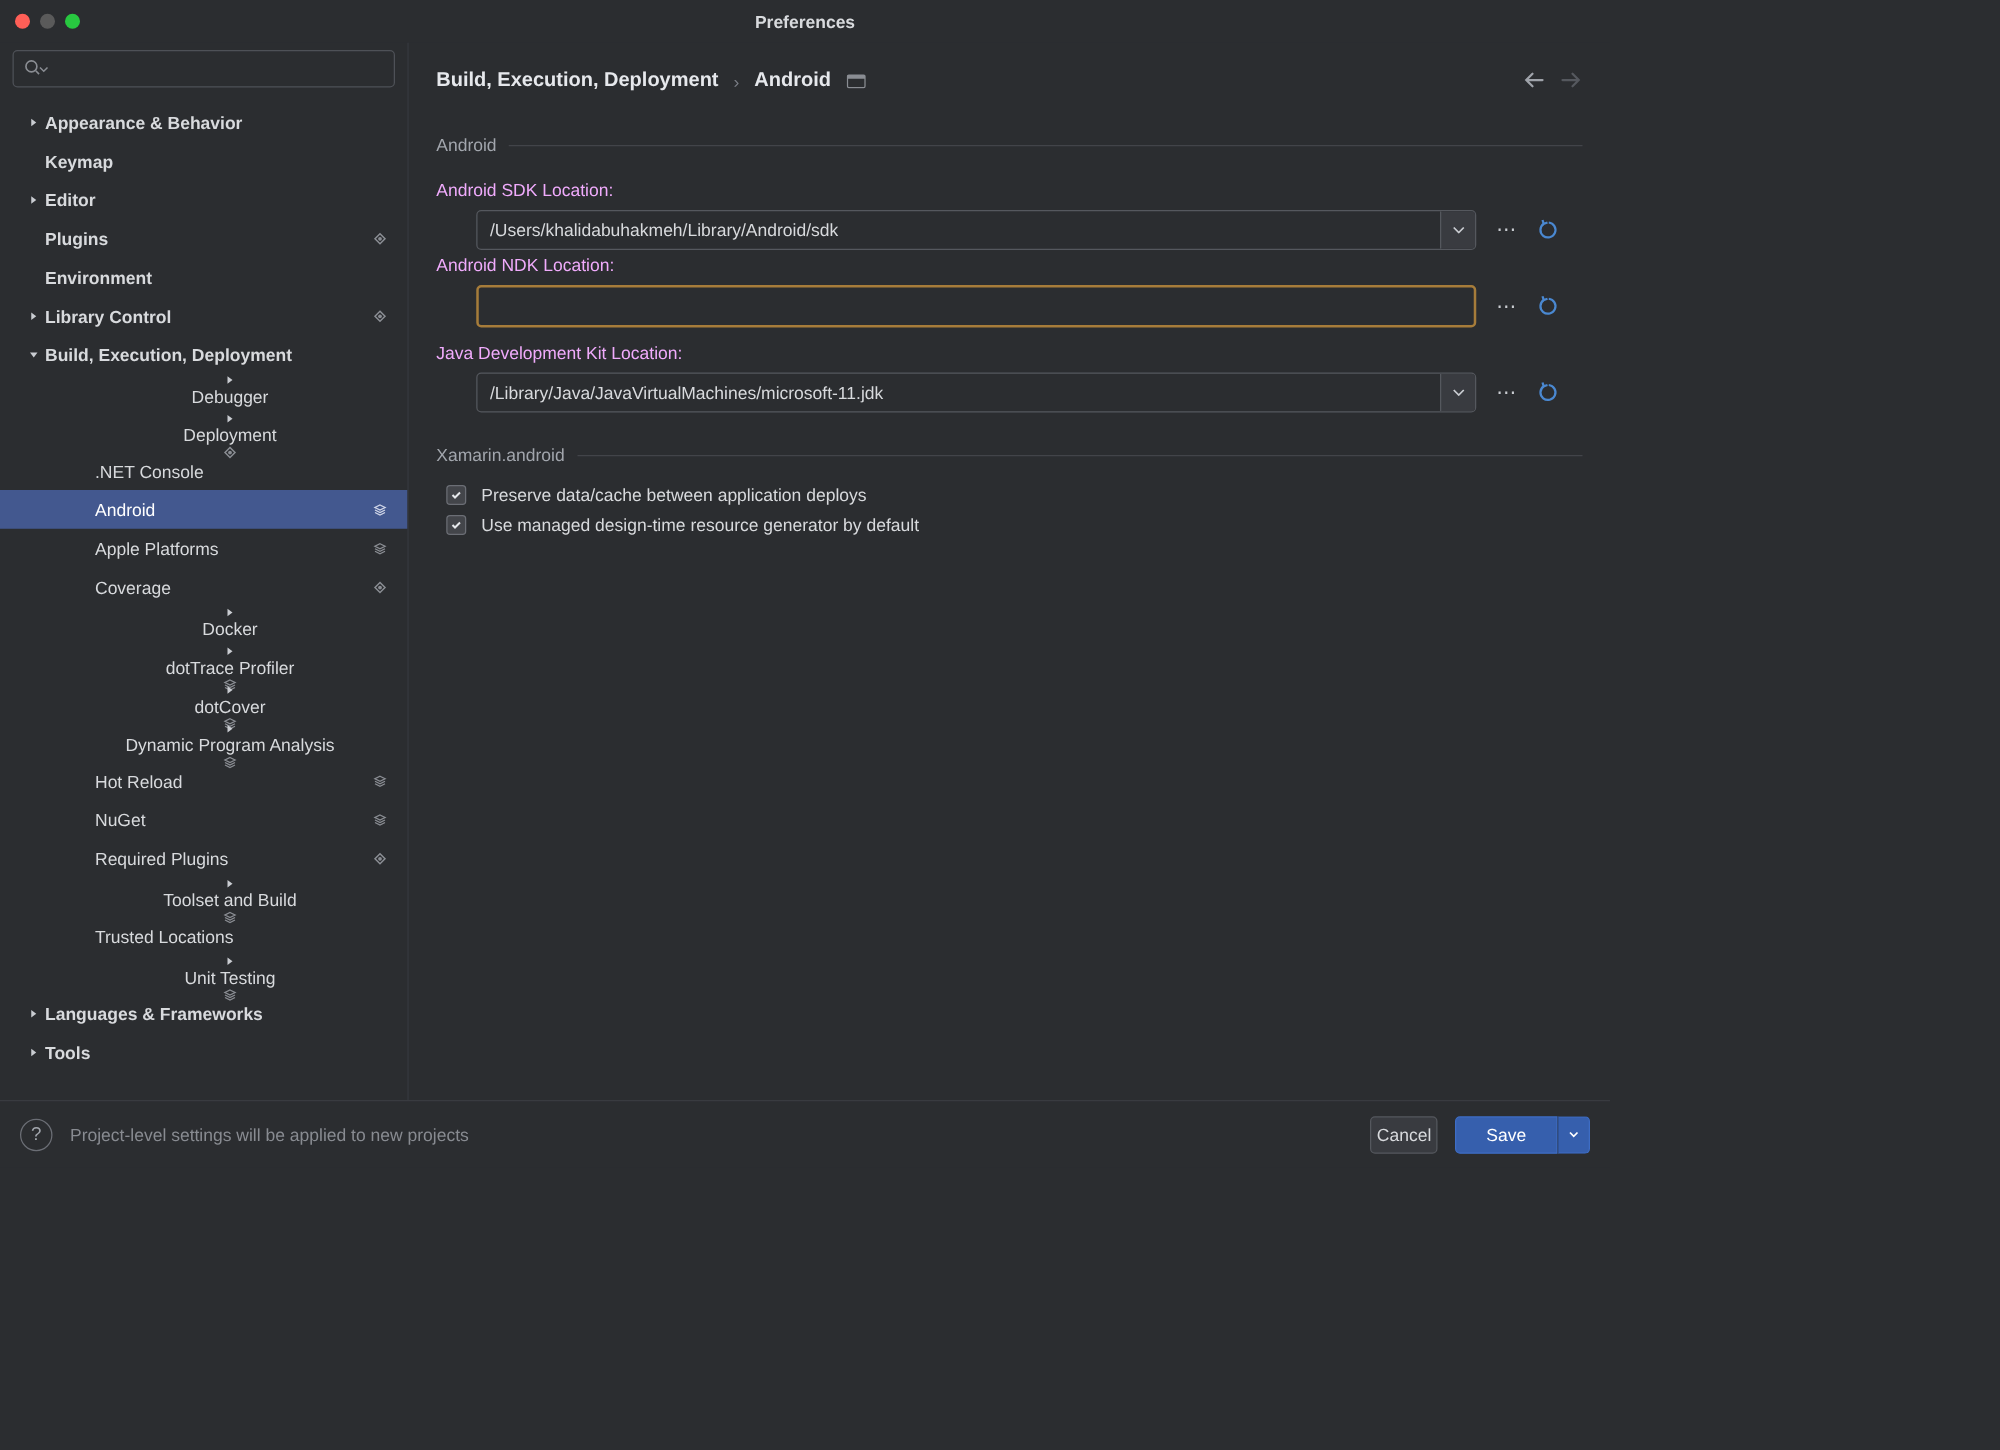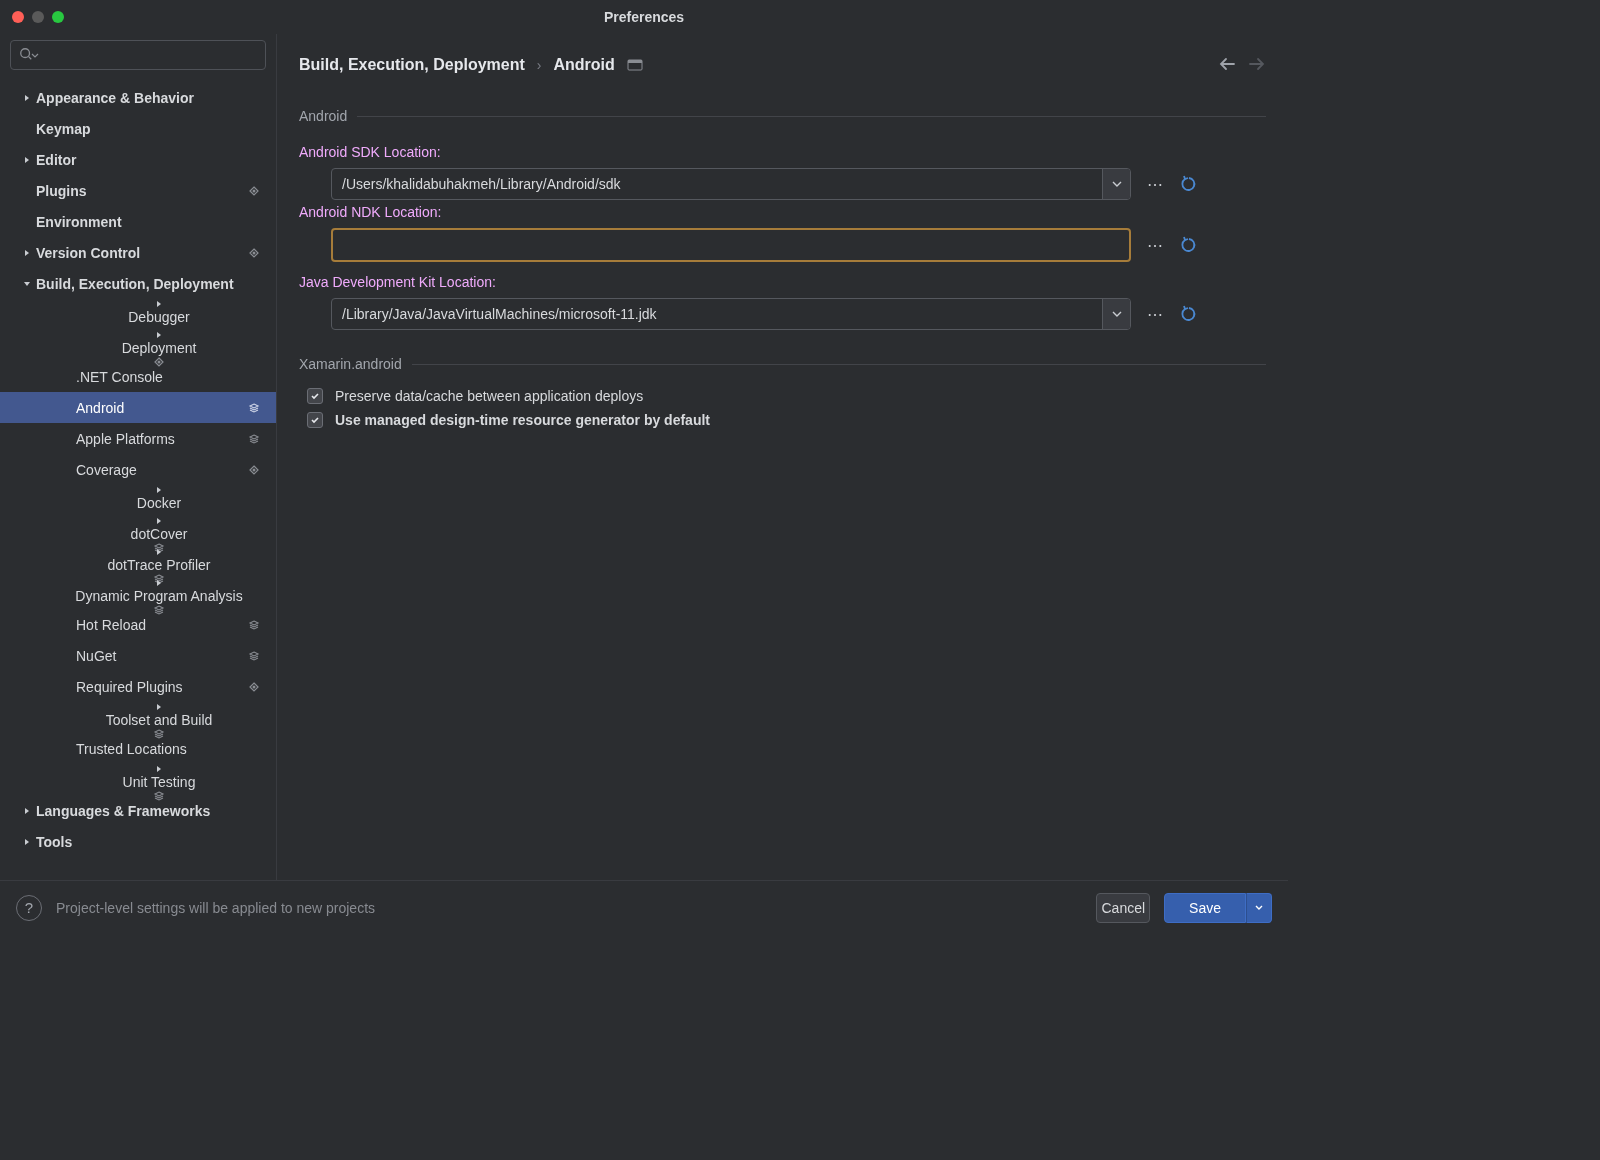--- a/index.html
+++ b/index.html
@@ -41,21 +41,21 @@
       font-weight: 600;
       color: #d8dadd;
       font-size: 14px;
     }
     .main {
       display: flex;
       flex: 1;
       min-height: 0;
     }
     .sidebar {
-      width: 277px;
+      width: 327px;
       background: #2b2d30;
       border-right: 1px solid #393b40;
       display: flex;
       flex-direction: column;
     }
     .search-wrap {
       padding: 6px 10px 8px 10px;
     }
     .search-box {
       display: flex;
@@ -364,21 +364,21 @@
           <span class="chev"></span>
           <span class="label">Environment</span>
           <span class="indicator"></span>
         </div>
         <div class="tree-item depth-0 bold">
           <span class="chev">
             <svg width="10" height="10" viewBox="0 0 10 10">
               <path d="M3 2 L7 5 L3 8" fill="#c9ccd1"></path>
             </svg>
           </span>
-          <span class="label">Version Control</span>
+          <span class="label">Library Control</span>
           <span class="indicator">
             <svg width="12" height="12" viewBox="0 0 12 12">
               <path d="M6 2 L10 6 L6 10 L2 6 Z" fill="none" stroke="currentColor" stroke-width="1.2"></path>
               <circle cx="6" cy="6" r="1.5" fill="currentColor"></circle>
             </svg>
           </span>
         </div>
         <div class="tree-item depth-0 bold">
           <span class="chev">
             <svg width="10" height="10" viewBox="0 0 10 10">
@@ -452,34 +452,34 @@
           </span>
           <span class="label">Docker</span>
           <span class="indicator"></span>
         </div>
         <div class="tree-item depth-1">
           <span class="chev">
             <svg width="10" height="10" viewBox="0 0 10 10">
               <path d="M3 2 L7 5 L3 8" fill="#c9ccd1"></path>
             </svg>
           </span>
+          <span class="label">dotTrace Profiler</span>
+          <span class="indicator">
+            <svg width="12" height="12" viewBox="0 0 12 12">
+              <path d="M6 2 L10 4 L6 6 L2 4 Z M2 6 L6 8 L10 6 M2 8 L6 10 L10 8" fill="none" stroke="currentColor" stroke-width="1.1"></path>
+            </svg>
+          </span>
+        </div>
+        <div class="tree-item depth-1">
+          <span class="chev">
+            <svg width="10" height="10" viewBox="0 0 10 10">
+              <path d="M3 2 L7 5 L3 8" fill="#c9ccd1"></path>
+            </svg>
+          </span>
           <span class="label">dotCover</span>
-          <span class="indicator">
-            <svg width="12" height="12" viewBox="0 0 12 12">
-              <path d="M6 2 L10 4 L6 6 L2 4 Z M2 6 L6 8 L10 6 M2 8 L6 10 L10 8" fill="none" stroke="currentColor" stroke-width="1.1"></path>
-            </svg>
-          </span>
-        </div>
-        <div class="tree-item depth-1">
-          <span class="chev">
-            <svg width="10" height="10" viewBox="0 0 10 10">
-              <path d="M3 2 L7 5 L3 8" fill="#c9ccd1"></path>
-            </svg>
-          </span>
-          <span class="label">dotTrace Profiler</span>
           <span class="indicator">
             <svg width="12" height="12" viewBox="0 0 12 12">
               <path d="M6 2 L10 4 L6 6 L2 4 Z M2 6 L6 8 L10 6 M2 8 L6 10 L10 8" fill="none" stroke="currentColor" stroke-width="1.1"></path>
             </svg>
           </span>
         </div>
         <div class="tree-item depth-1">
           <span class="chev">
             <svg width="10" height="10" viewBox="0 0 10 10">
               <path d="M3 2 L7 5 L3 8" fill="#c9ccd1"></path>
@@ -662,21 +662,21 @@
     </div>
 
     <div class="checkbox-row" style="padding-left:8px;">
       <div class="checkbox">
         <svg width="10" height="10" viewBox="0 0 10 10">
             <path d="M2 5 L4 7 L8 3" stroke="#e6e8ec" stroke-width="1.6" fill="none"></path>
           </svg>
       </div>
       <span class="cb-label">Preserve data/cache between application deploys</span>
     </div>
-    <div class="checkbox-row" style="padding-left:8px;font-weight:bold;">
+    <div class="checkbox-row" style="padding-left:8px;">
       <div class="checkbox">
         <svg width="10" height="10" viewBox="0 0 10 10">
             <path d="M2 5 L4 7 L8 3" stroke="#e6e8ec" stroke-width="1.6" fill="none"></path>
           </svg>
       </div>
       <span class="cb-label">Use managed design-time resource generator by default</span>
     </div>
   </div>
 </div>
 

